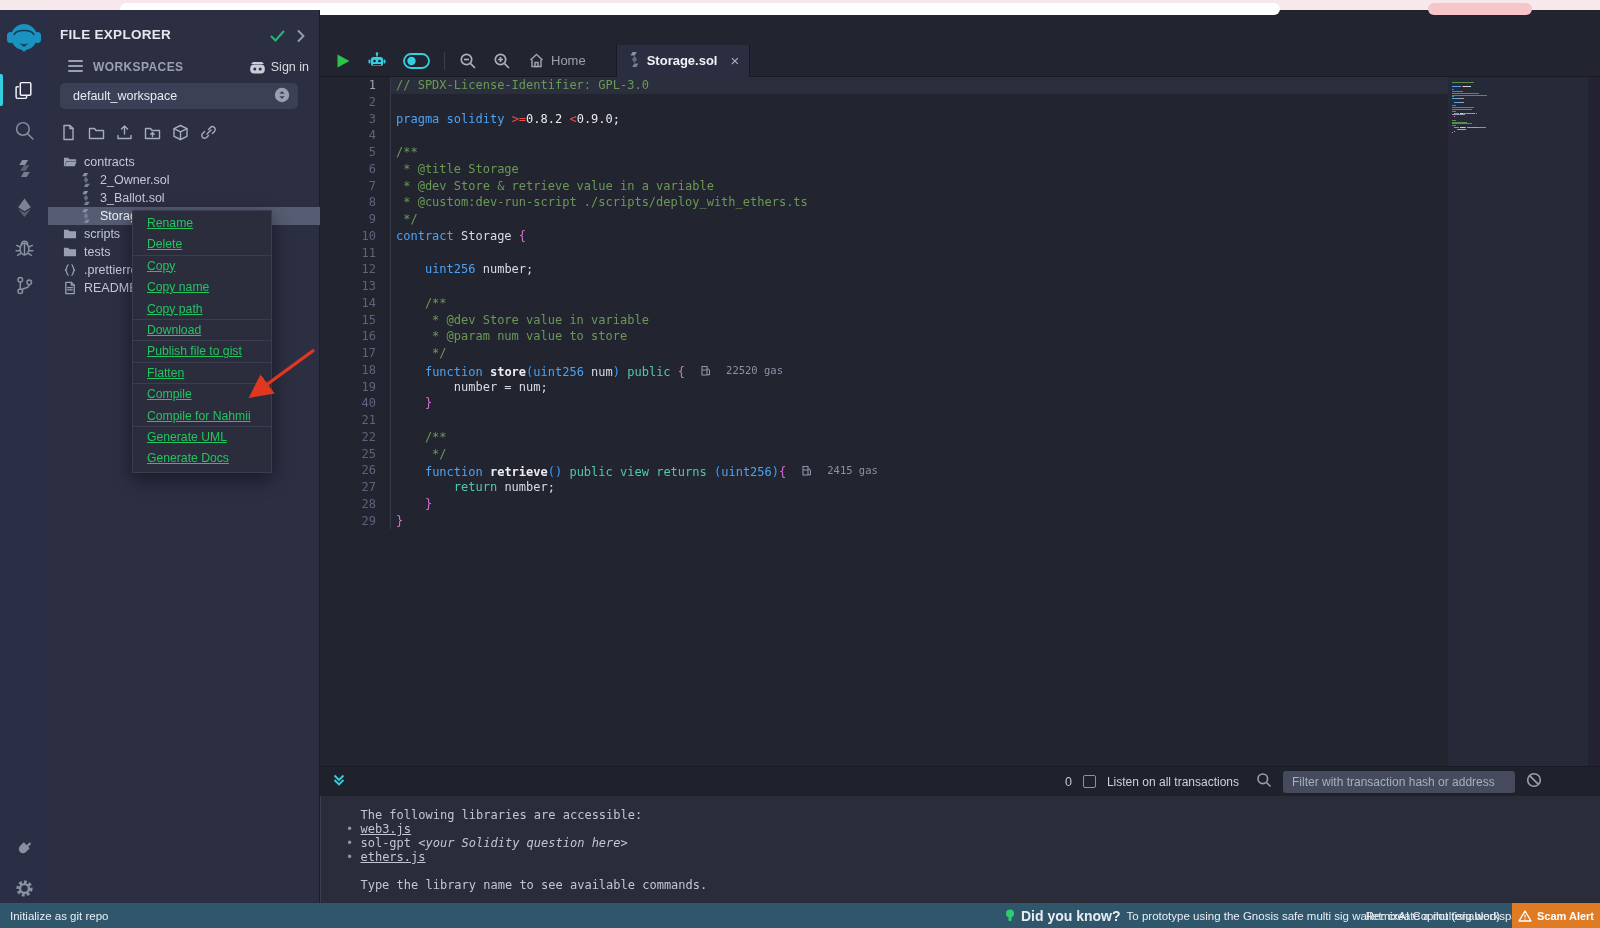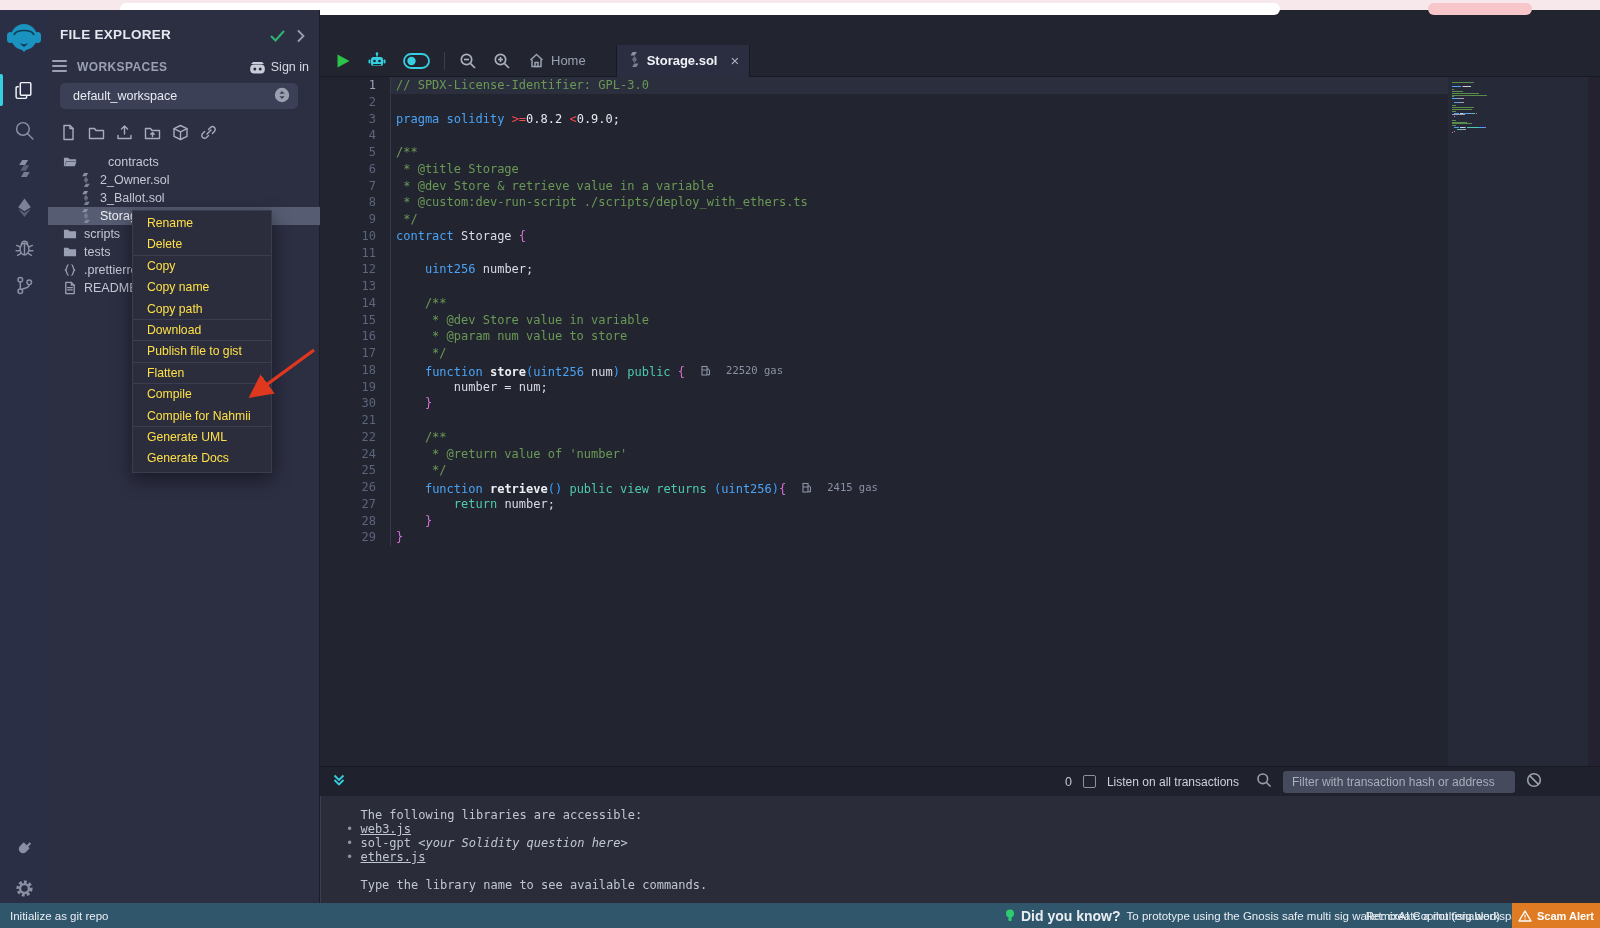--- a/index.html
+++ b/index.html
@@ -17,38 +17,38 @@
   .ab-logo { position:absolute; left:4px; top:8px; width:40px; height:40px; }
   .ab-icon { position:absolute; left:0; width:48px; height:34px; display:flex; align-items:center; justify-content:center; color:#8a90a4; }
   .ab-icon svg { width:21px; height:21px; }
   .ab-icon.active { color:#f2f4f8; }
   .ab-active-bar { position:absolute; left:0; top:64px; width:3px; height:32px; background:#35cfe0; border-radius:0 2px 2px 0; }
 
   
   .side-panel { position:absolute; left:48px; top:10px; width:272px; height:893px; background:#2c2e42; border-right:1px solid #1b1d27; z-index:2; }
   .sp-title { position:absolute; left:12px; top:17px; font-size:13.5px; font-weight:bold; letter-spacing:.3px; color:#e4e7ee; }
   .sp-title-actions { position:absolute; right:14px; top:18px; display:flex; gap:12px; align-items:center; }
-  .ws-row { position:absolute; left:4px; top:48px; right:10px; display:flex; align-items:center; }
+  .ws-row { position:absolute; left:20px; top:48px; right:10px; display:flex; align-items:center; }
   .ws-label { color:#9aa0b2; font-size:12px; font-weight:bold; letter-spacing:.4px; margin-left:10px; }
   .signin { margin-left:auto; display:flex; gap:5px; color:#d7dae2; font-size:12.5px; }
   .ws-select { position:absolute; left:12px; top:73px; width:238px; height:26px; background:#3c4056; border-radius:5px;
                display:flex; align-items:center; padding:0 8px 0 13px; color:#e8eaf1; font-size:12.5px; }
   .ws-caret { margin-left:auto; }
   .file-actions { position:absolute; left:12px; top:114px; display:flex; gap:11px; color:#a6acbd; }
   .file-actions svg { width:17px; height:17px; }
   .file-tree { position:absolute; left:0; top:143px; width:272px; }
   .tree-row { height:18px; display:flex; align-items:center; font-size:12.5px; color:#c3c8d4; cursor:default; }
   .tree-row.sel { background:#565c72; color:#eef0f5; }
   .tree-row .ticon { width:15px; height:15px; display:flex; align-items:center; justify-content:center; margin-right:7px; flex:0 0 15px; color:#99a0b4; }
   .tree-row .ticon svg { width:14px; height:14px; }
 
   
   .context-menu { position:absolute; left:132px; top:210px; width:140px; background:#2b2d3d;
                   border:1px solid #3a3d4f; box-shadow:0 6px 18px rgba(0,0,0,.45); z-index:6; padding:2px 0; }
-  .cm-item { height:21.4px; line-height:21.4px; padding-left:14px; font-size:12.2px; color:#fde047; cursor:default; }
+  .cm-item { height:21.4px; line-height:21.4px; padding-left:14px; font-size:12.2px; color:#22c55e; cursor:default;text-decoration:underline; }
   .cm-item.divided { border-bottom:1px solid #3b3e50; }
 
   .red-arrow { position:absolute; left:238px; top:338px; z-index:7; }
 
   
   .main { position:absolute; left:320px; top:10px; width:1234px; height:893px; background:#22242f;margin-top:35px; }
   .ed-header { position:absolute; left:0; top:0; width:1280px; height:32px; background:#22242f; border-bottom:1px solid #171923;
                display:flex; align-items:center; }
   .ed-header .tb { display:flex; align-items:center; justify-content:center; height:32px; padding:0 8px; }
   .tb svg { display:block; }
@@ -244,21 +244,21 @@
             <path d="M2 4.7l6.5 3.2 6.5-3.2M8.5 7.9v7.6"></path>
           </svg></span>
         <span><svg viewBox="0 0 17 17" fill="none" stroke="#a6acbd" stroke-width="1.4" stroke-linejoin="round" stroke-linecap="round" width="17" height="17">
             <path d="M7 10l4-4"></path>
             <path d="M8.5 5.5l2-2a2.7 2.7 0 013.9 3.9l-2 2"></path>
             <path d="M8.5 11.5l-2 2a2.7 2.7 0 01-3.9-3.9l2-2"></path>
           </svg></span>
       </div>
 
     <div class="file-tree" id="file-tree">
-        <div class="tree-row" style="padding-left: 14px; gap: 24px;">
+        <div class="tree-row" style="padding-left: 14px;">
           <span class="ticon">
             <svg viewBox="0 0 15 15" fill="#99a0b4">
               <path d="M1 3h4.5L7 4.5h7v2H3.5L1.8 12H1z"></path>
               <path d="M3.8 7h10.7L12.6 12H2z"></path>
             </svg>
           </span>
           <span>contracts</span>
         </div>
         <div class="tree-row" style="padding-left: 30px;">
           <span class="ticon">
@@ -404,24 +404,23 @@
           <div class="cline"><span class="ln">13</span><span class="lc"></span></div>
           <div class="cline"><span class="ln">14</span><span class="lc"><span class="tk-cm">    /**</span></span></div>
           <div class="cline"><span class="ln">15</span><span class="lc"><span class="tk-cm">     * @dev Store value in variable</span></span></div>
           <div class="cline"><span class="ln">16</span><span class="lc"><span class="tk-cm">     * @param num value to store</span></span></div>
           <div class="cline"><span class="ln">17</span><span class="lc"><span class="tk-cm">     */</span></span></div>
           <div class="cline"><span class="ln">18</span><span class="lc"><span class="tk-pl">    </span><span class="tk-kw">function</span><span class="tk-pl"> </span><span class="tk-fn">store</span><span class="tk-br2">(</span><span class="tk-kw">uint256</span><span class="tk-pl"> num</span><span class="tk-br2">)</span><span class="tk-pl"> </span><span class="tk-gr">public</span><span class="tk-pl"> </span><span class="tk-br1">{</span><span class="gas"><svg width="9" height="11" viewBox="0 0 9 11" fill="none" stroke="#8a93a6" stroke-width="1.1">
                   <rect x="1" y="1.5" width="5" height="8.5"></rect>
                   <path d="M1 5h5M6 4h1.3L8.5 5.5V9a.9.9 0 01-1.8 0"></path>
                 </svg><span>22520 gas</span></span></span></div>
           <div class="cline"><span class="ln">19</span><span class="lc"><span class="tk-pl">        number = num;</span></span></div>
-          <div class="cline"><span class="ln">30</span><span class="lc"><span class="tk-pl">    </span><span class="tk-br1">}</span></span></div>
+          <div class="cline"><span class="ln">40</span><span class="lc"><span class="tk-pl">    </span><span class="tk-br1">}</span></span></div>
           <div class="cline"><span class="ln">21</span><span class="lc"></span></div>
           <div class="cline"><span class="ln">22</span><span class="lc"><span class="tk-cm">    /**</span></span></div>
-          <div class="cline"><span class="ln">24</span><span class="lc"><span class="tk-cm">     * @return value of 'number'</span></span></div>
           <div class="cline"><span class="ln">25</span><span class="lc"><span class="tk-cm">     */</span></span></div>
           <div class="cline"><span class="ln">26</span><span class="lc"><span class="tk-pl">    </span><span class="tk-kw">function</span><span class="tk-pl"> </span><span class="tk-fn">retrieve</span><span class="tk-br2">()</span><span class="tk-pl"> </span><span class="tk-gr">public</span><span class="tk-pl"> </span><span class="tk-gr">view</span><span class="tk-pl"> </span><span class="tk-gr">returns</span><span class="tk-pl"> </span><span class="tk-br2">(</span><span class="tk-kw">uint256</span><span class="tk-br2">)</span><span class="tk-br1">{</span><span class="gas"><svg width="9" height="11" viewBox="0 0 9 11" fill="none" stroke="#8a93a6" stroke-width="1.1">
                   <rect x="1" y="1.5" width="5" height="8.5"></rect>
                   <path d="M1 5h5M6 4h1.3L8.5 5.5V9a.9.9 0 01-1.8 0"></path>
                 </svg><span>2415 gas</span></span></span></div>
           <div class="cline"><span class="ln">27</span><span class="lc"><span class="tk-pl">        </span><span class="tk-gr">return</span><span class="tk-pl"> number;</span></span></div>
           <div class="cline"><span class="ln">28</span><span class="lc"><span class="tk-pl">    </span><span class="tk-br1">}</span></span></div>
           <div class="cline"><span class="ln">29</span><span class="lc"><span class="tk-br1">}</span></span></div>
         </div>
       <div class="minimap">

